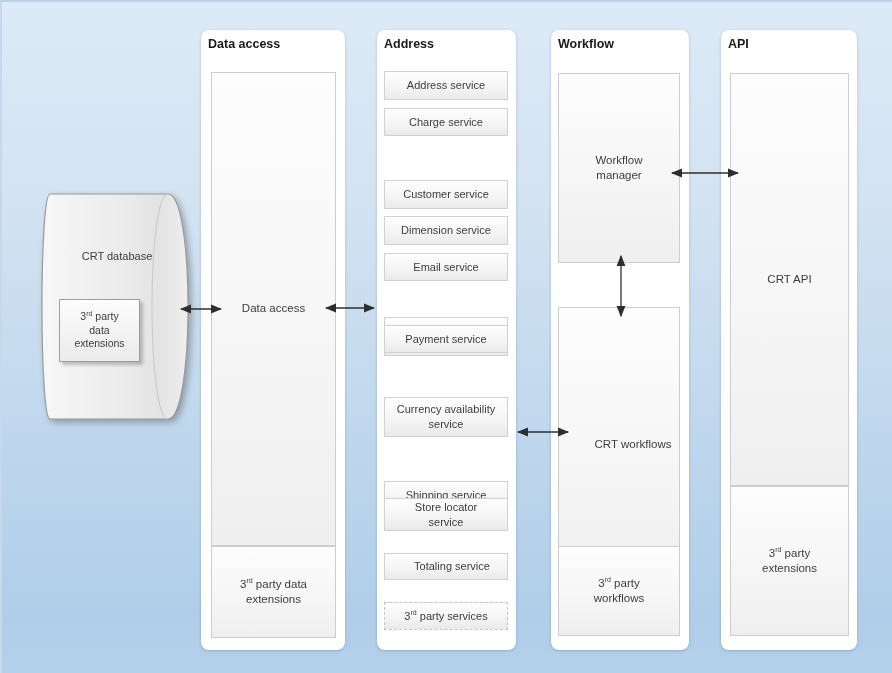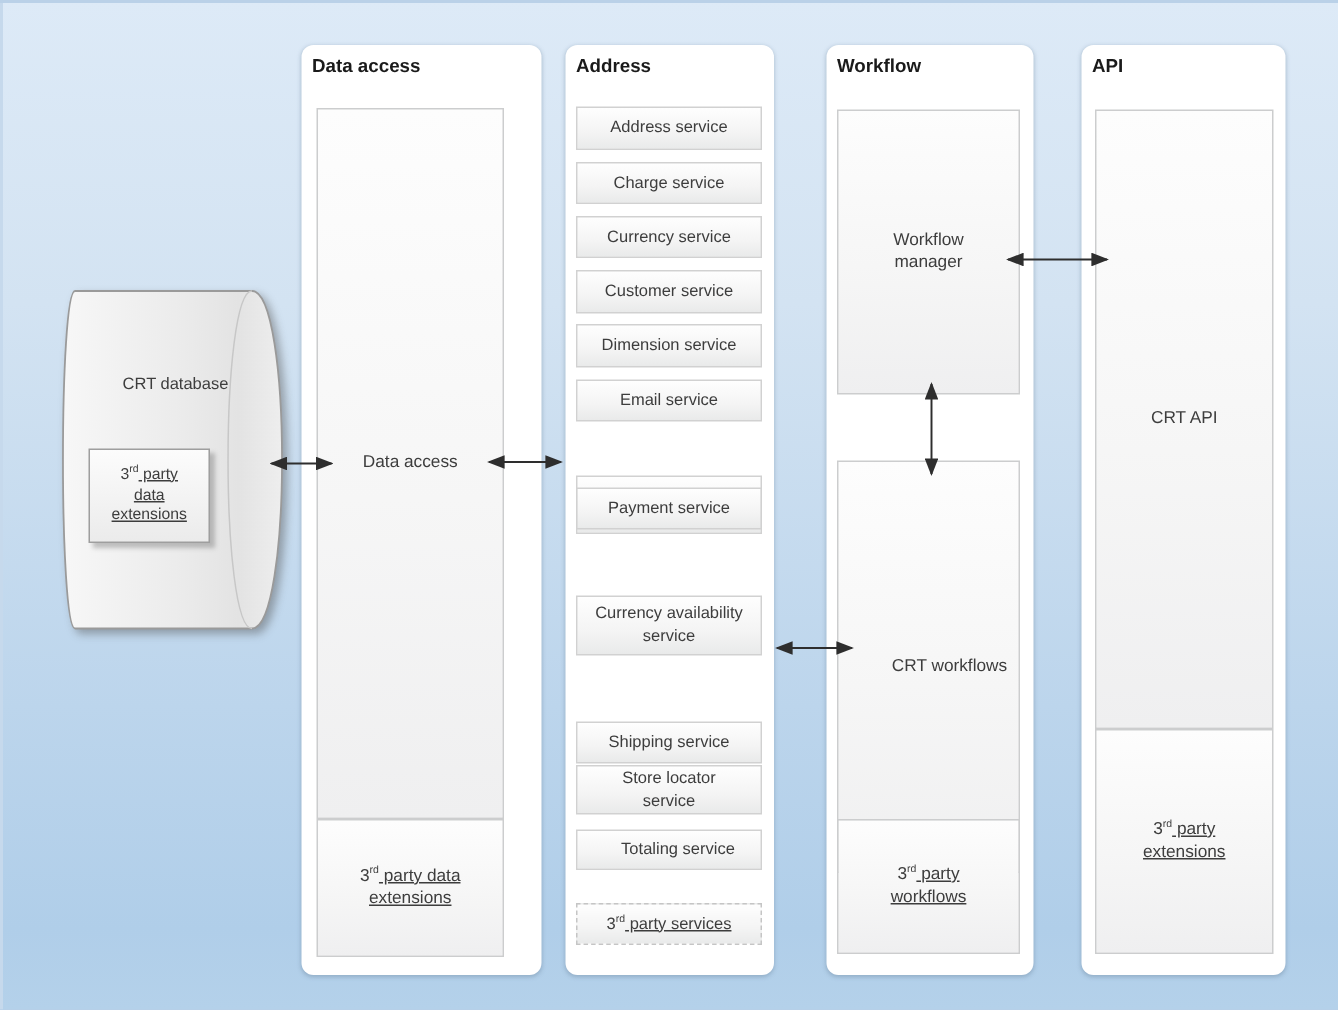--- a/index.html
+++ b/index.html
@@ -22,21 +22,21 @@
     display:flex; align-items:center; justify-content:center; text-align:center;
   }
   .svc {
     position:absolute; left:7px; width:124px; box-sizing:border-box; border:1px solid #d1d1d1;
     background:linear-gradient(180deg,#fefefe 0%, #f4f4f4 60%, #e9eaea 100%);
     display:flex; align-items:center; justify-content:center; text-align:center;
   }
   .svc.dashed { border:1px dashed #c5c5c5; }
   .label { font-size:11px; color:#3d3d3d; line-height:1.32; white-space:pre-line; }
   .bigbox .label { font-size:11.5px; }
-  .post { white-space:pre-line;text-decoration:underline; }
+  .post { white-space:pre-line; }
   sup { font-size:7px; line-height:0; }
   .db-label { position:absolute; left:44px; top:249px; width:146px; text-align:center; }
   .db-ext-box {
     position:absolute; left:59px; top:299px; width:81px; height:63px; box-sizing:border-box;
     border:1px solid #9e9e9e; background:linear-gradient(180deg,#fcfcfc,#ebebeb);
     box-shadow:3px 3px 3px rgba(90,90,90,0.35);
     display:flex; align-items:center; justify-content:center; text-align:center;
   }
   .db-ext-box .label { font-size:10.5px; }
   .cyl-svg { position:absolute; left:30px; top:186px; overflow:visible; }
@@ -61,41 +61,38 @@
       <path d="M 138,8 C 116.7,8 116.7,233 138,233" fill="none" stroke="#c7c7c7" stroke-width="1"></path>
     </g>
   </svg>
   <div class="db-label label">CRT database</div>
   <div class="db-ext-box">
     <div class="label"><span>3</span><sup>rd</sup><span class="post"> party
 data
 extensions</span></div>
   </div>
 
-  <div class="col" style="left:201px; width:160px;">
+  <div class="col" style="left:201px; width:144px;">
     <div class="col-title">Data access</div>
     <div class="bigbox" style="left:10px; top:42px; width:125px; height:474px;">
       <span class="label">Data access</span>
     </div>
     <div class="bigbox" style="left:10px; top:516px; width:125px; height:92px;">
       <div class="label"><span>3</span><sup>rd</sup><span class="post"> party data
 extensions</span></div>
     </div>
   </div>
 
   <div class="col" style="left:377px; width:139px;">
     <div class="col-title">Address</div>
     <div class="svc" style="top:41px;  height:29px;">
         <span class="label">Address service</span>
       </div>
     <div class="svc" style="top:78px;  height:28px;">
         <span class="label">Charge service</span>
-      </div>
-    <div class="svc" style="top:114px; height:28px;">
-        <span class="label">Currency service</span>
       </div>
     <div class="svc" style="top:150px; height:29px;">
         <span class="label">Customer service</span>
       </div>
     <div class="svc" style="top:186px; height:29px;">
         <span class="label">Dimension service</span>
       </div>
     <div class="svc" style="top:223px; height:28px;">
         <span class="label">Email service</span>
       </div>
@@ -105,21 +102,21 @@
     <div class="svc" style="top:295px; height:28px;">
         <span class="label">Payment service</span>
       </div>
     <div class="svc" style="top:367px; height:40px;">
         <span class="label">Currency availability
 service</span>
       </div>
     <div class="svc" style="top:451px; height:28px;">
         <span class="label">Shipping service</span>
       </div>
-    <div class="svc" style="top:468px; height:33px;margin-top:12px;">
+    <div class="svc" style="top:468px; height:33px;">
         <span class="label">Store locator
 service</span>
       </div>
     <div class="svc" style="top:523px; height:27px;padding-left:12px;">
         <span class="label">Totaling service</span>
       </div>
     <div class="svc dashed" style="top:572px; height:28px;">
       <div class="label"><span>3</span><sup>rd</sup><span class="post"> party services</span></div>
     </div>
   </div>

